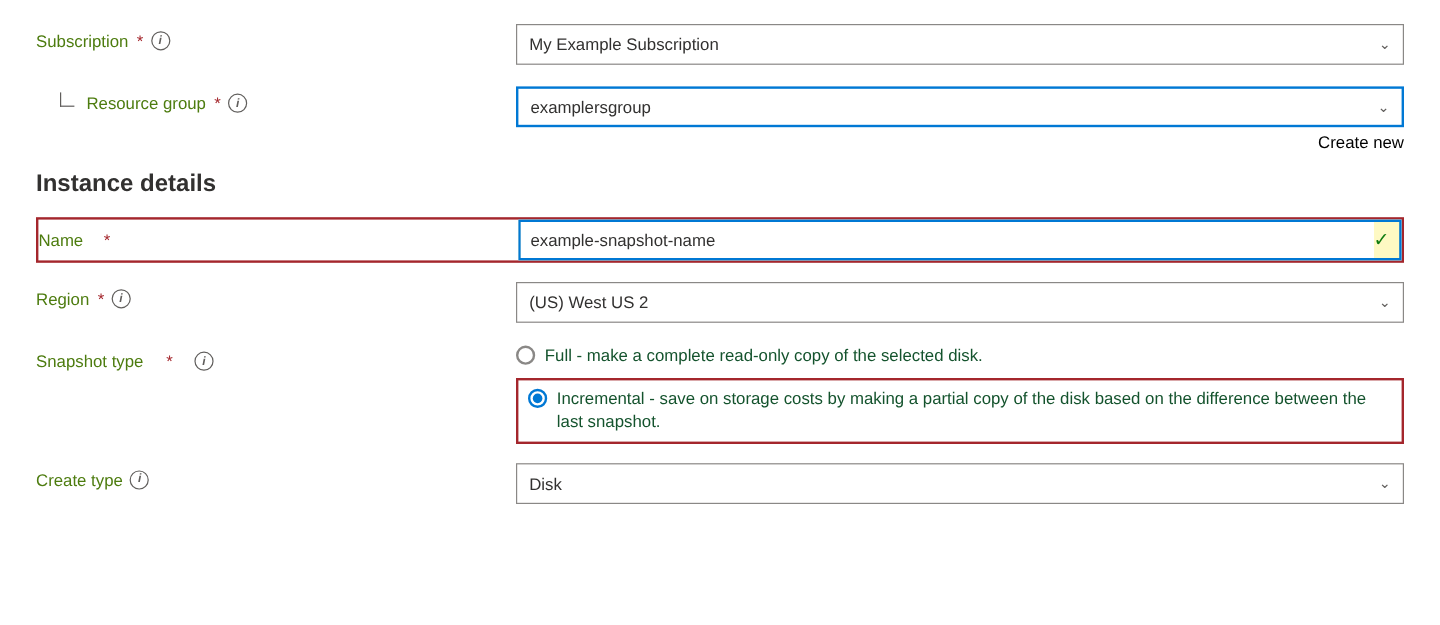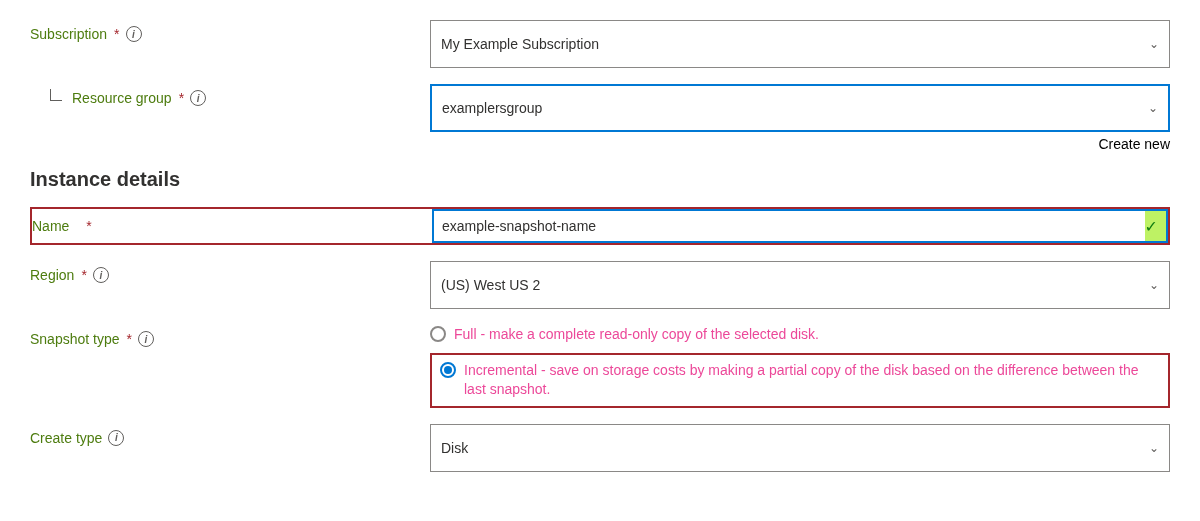--- a/index.html
+++ b/index.html
@@ -50,21 +50,21 @@
       flex: 1;
       display: flex;
       flex-direction: column;
     }
     .dropdown {
       display: flex;
       align-items: center;
       justify-content: space-between;
       border: 1px solid #8a8886;
       padding: 5px 10px;
-      height: 48px;
+      height: 34px;
       cursor: pointer;
       background: #fff;
       min-width: 300px;
       text-align: right;
     }
     .dropdown-focused {
       border-color: #0078d4;
       border-width: 2px;
     }
     .dropdown-text {
@@ -131,21 +131,21 @@
       align-items: center;
       gap: 6px;
       padding: 6px 0 6px 0;
       padding-left: 0;
     }
     .name-input-wrapper {
       flex: 1;
       display: flex;
       align-items: center;
       border: 2px solid #0078d4;
-      background: #bef264;
+      background: #fef9c3;
       height: 34px;
     }
     .name-input {
       flex: 1;
       border: none;
       outline: none;
       font-size: 14px;
       color: #323130;
       padding: 0 8px;
       height: 100%;
@@ -186,34 +186,34 @@
       background: #fff;
     }
     .radio-dot {
       width: 8px;
       height: 8px;
       background: #0078d4;
       border-radius: 50%;
     }
     .radio-label {
       font-size: 14px;
-      color: #ec4899;
+      color: #14532d;
       line-height: 1.4;
     }
     .snapshot-row {
       display: flex;
       align-items: flex-start;
       margin-bottom: 16px;
     }
     .snapshot-label-col {
       width: 400px;
       flex-shrink: 0;
       display: flex;
       align-items: center;
-      gap: 6px;
+      gap: 18px;
       padding-top: 6px;
     }
   </style>
 </head>
 <body>
 
 <div class="form-row">
   <div class="label-col">
     <span class="label-text">Subscription</span>
     <span class="required">*</span>

